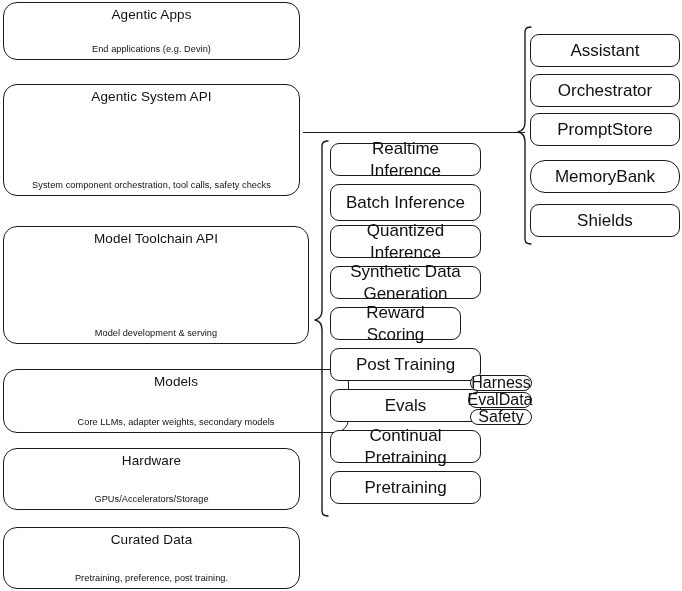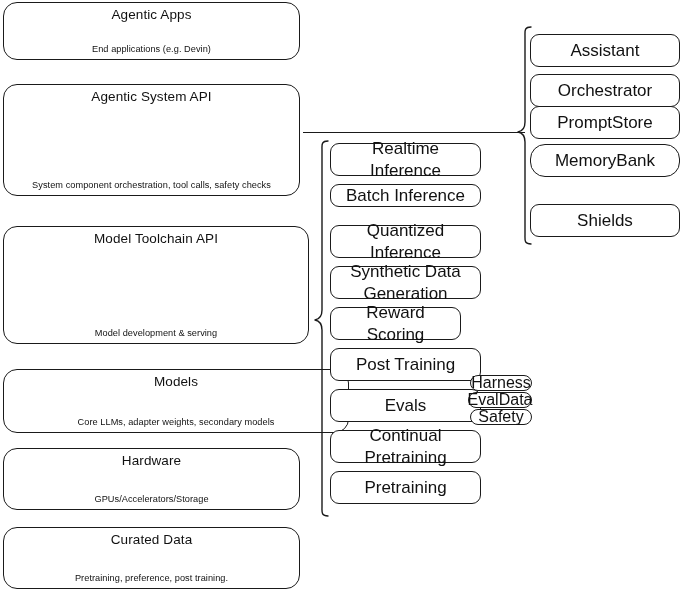--- a/index.html
+++ b/index.html
@@ -146,21 +146,21 @@
              L 525 122
              C 525 128, 523 131, 518 132
              C 523 133, 525 136, 525 142
              L 525 235
              C 525 240, 524 244, 531 244"></path>
   </svg>
 
   <div class="node item" style="left:330px; top:143px; width:151px; height:33px;">
     <span>Realtime Inference</span>
   </div>
-  <div class="node item" style="left:330px; top:184px; width:151px; height:23px;">
+  <div class="node item" style="left:330px; top:184px; width:151px; height:37px;">
     <span>Batch Inference</span>
   </div>
   <div class="node item" style="left:330px; top:225px; width:151px; height:33px;">
     <span>Quantized Inference</span>
   </div>
   <div class="node item" style="left:330px; top:266px; width:151px; height:33px;">
     <span>Synthetic Data Generation</span>
   </div>
   <div class="node item" style="left:330px; top:307px; width:131px; height:33px;">
     <span>Reward Scoring</span>
@@ -187,23 +187,23 @@
   <div class="pill" style="left:470px; top:409px; width:62px; height:16px;">
     <span>Safety</span>
   </div>
 
   <div class="node item" style="left:530px; top:34px; width:150px; height:33px;">
     <span>Assistant</span>
   </div>
   <div class="node item" style="left:530px; top:74px; width:150px; height:33px;">
     <span>Orchestrator</span>
   </div>
-  <div class="node item" style="left:530px; top:106px; width:150px; height:33px;">
+  <div class="node item" style="left:530px; top:113px; width:150px; height:33px;">
     <span>PromptStore</span>
   </div>
-  <div class="node item" style="left:530px; top:144px; width:150px; height:33px;border-radius:15px;">
+  <div class="node item" style="left:530px; top:160px; width:150px; height:33px;border-radius:15px;">
     <span>MemoryBank</span>
   </div>
   <div class="node item" style="left:530px; top:204px; width:150px; height:33px;">
     <span>Shields</span>
   </div>
 
 </div>
 
 </body></html>

